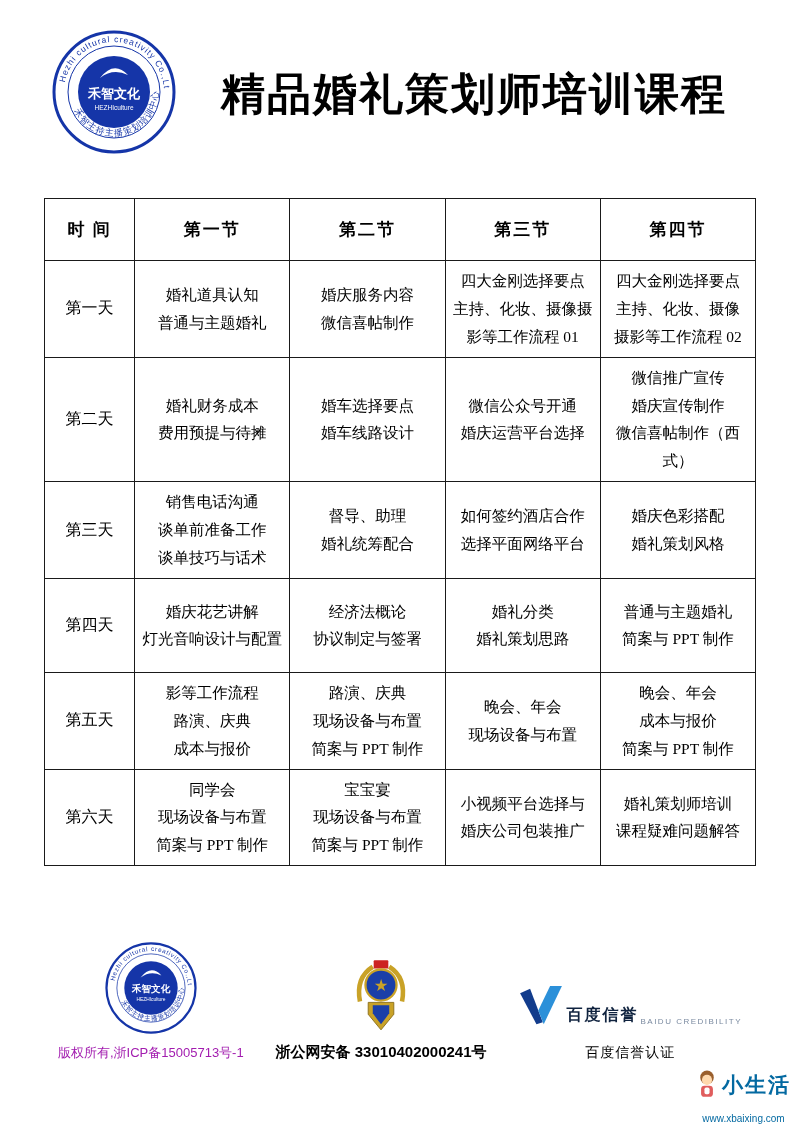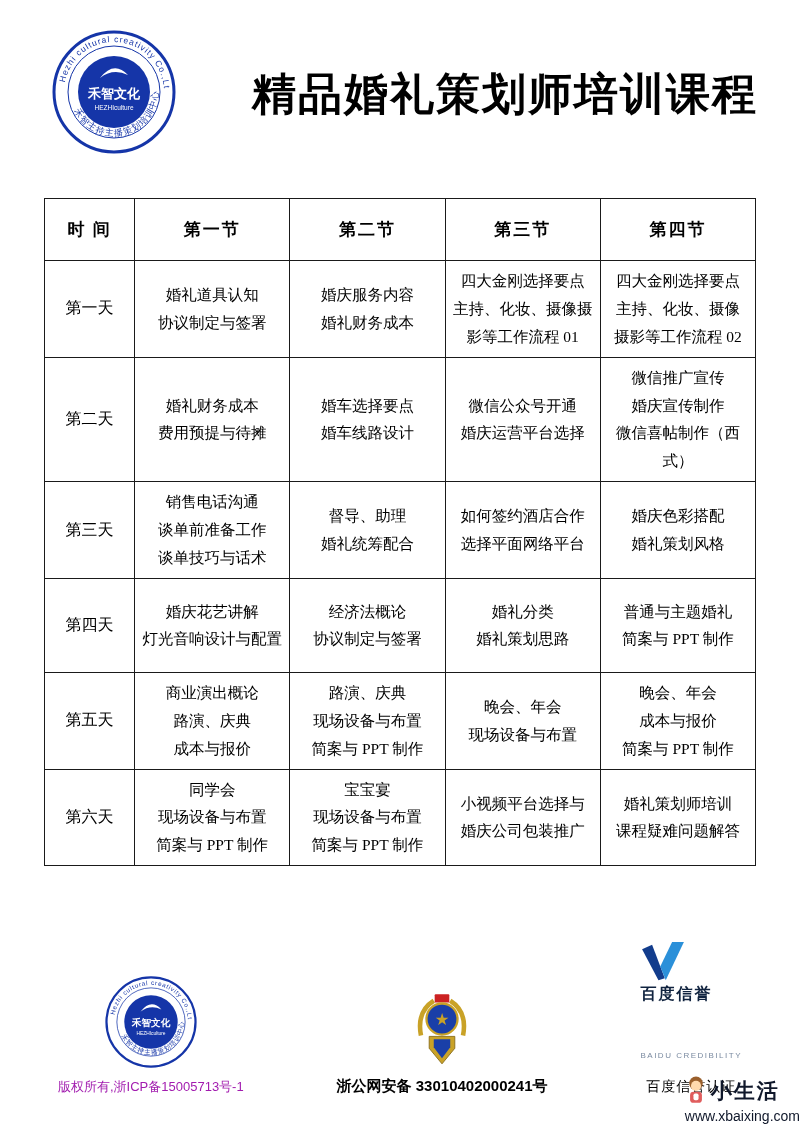--- a/index.html
+++ b/index.html
@@ -5,21 +5,21 @@
   * { margin:0; padding:0; box-sizing:border-box; }
   html,body { background:#ffffff; }
   .page {
     position:relative; width:800px; height:1128px; margin:0 auto;
     background:#ffffff; color:#000;
     font-family:"Liberation Sans", sans-serif; overflow:hidden;
   }
   
   .header { display:flex; align-items:center; padding:30px 42px 0 52px; gap:14px; }
   .page-title {
-    flex:1; text-align:right; font-size:44px; font-weight:bold;
+    flex:1; text-align:center; font-size:44px; font-weight:bold;
     letter-spacing:2px; color:#000;
   }
   .ring-text { font-family:"Liberation Sans", sans-serif; letter-spacing:1px; }
   
   .course-table {
     width:712px; margin:40px auto 0; border-collapse:collapse; table-layout:fixed;
     font-family:"Liberation Serif", serif;
   }
   .course-table th, .course-table td {
     border:1px solid #1a1a1a; text-align:center; vertical-align:middle;
@@ -30,29 +30,29 @@
   col.col-time { width:90px; }
   td.day { font-size:16px; }
   
   .footer {
     display:flex; justify-content:space-between; align-items:flex-end;
     padding:0 58px; margin-top:76px;
   }
   .footer-col { display:flex; flex-direction:column; align-items:center; gap:10px; }
   .copyright { font-size:13px; color:#a21caf; }
   .police-text { font-size:15px; font-weight:bold; color:#000; }
-  .baidu-block { display:flex; flex-direction:column; align-items:flex-start; gap:2px; }
+  .baidu-block { display:flex; flex-direction:row; align-items:flex-end; gap:2px; }
   .baidu-title { font-size:16px; font-weight:bold; color:#10233f; letter-spacing:2px; }
   .baidu-sub { font-size:8px; color:#7a8aa0; letter-spacing:1.5px;margin-top:44px; }
   .baidu-caption { font-size:14px; color:#000000; margin-top:8px; letter-spacing:1px; }
   
-  .watermark { position:absolute; right:0; bottom:4px; color:#0f172a; }
+  .watermark { position:absolute; right:9px; bottom:4px; color:#0369a1; }
   .wm-top { display:flex; align-items:center; gap:4px; }
   .wm-name { font-size:21px; font-weight:bold; letter-spacing:2px; }
-  .wm-url { font-size:14px; margin-top:2px; }
+  .wm-url { font-size:10px; margin-top:13px; text-align:center; }
 </style>
 </head>
 <body>
 
 <div class="page">
 
   <div class="header">
     <div class="logo">
       <svg viewBox="0 0 124 124" width="124" height="124">
         <defs>
@@ -86,23 +86,23 @@
         <th>第一节</th>
         <th>第二节</th>
         <th>第三节</th>
         <th>第四节</th>
       </tr>
     </thead>
     <tbody>
       <tr>
         <td class="day">第一天</td>
         <td>婚礼道具认知
-协议制定与签署</td>
+普通与主题婚礼</td>
         <td>婚庆服务内容
-婚礼财务成本</td>
+微信喜帖制作</td>
         <td>四大金刚选择要点
 主持、化妆、摄像摄
 影等工作流程 01</td>
         <td>四大金刚选择要点
 主持、化妆、摄像
 摄影等工作流程 02</td>
       </tr>
       <tr>
         <td class="day">第二天</td>
         <td>婚礼财务成本
@@ -133,21 +133,21 @@
 灯光音响设计与配置</td>
         <td>经济法概论
 协议制定与签署</td>
         <td>婚礼分类
 婚礼策划思路</td>
         <td>普通与主题婚礼
 简案与 PPT 制作</td>
       </tr>
       <tr>
         <td class="day">第五天</td>
-        <td>商业演出概论
+        <td>影等工作流程
 路演、庆典
 成本与报价</td>
         <td>路演、庆典
 现场设备与布置
 简案与 PPT 制作</td>
         <td>晚会、年会
 现场设备与布置</td>
         <td>晚会、年会
 成本与报价
 简案与 PPT 制作</td>

